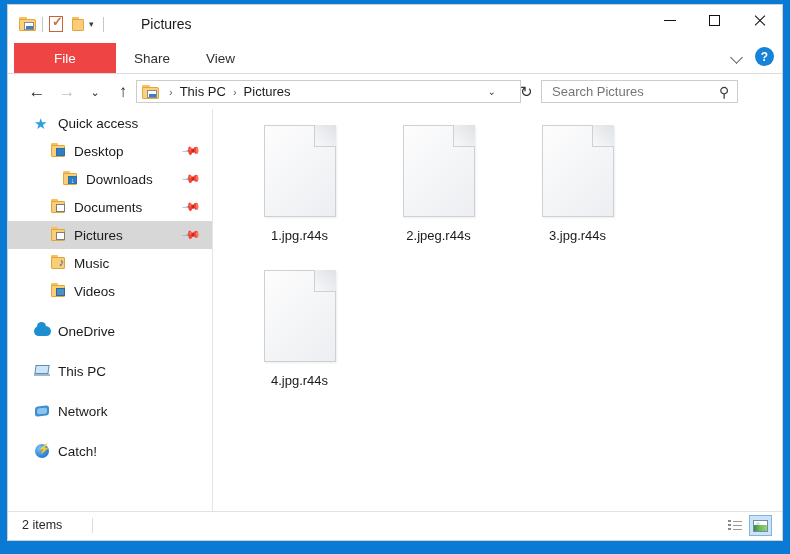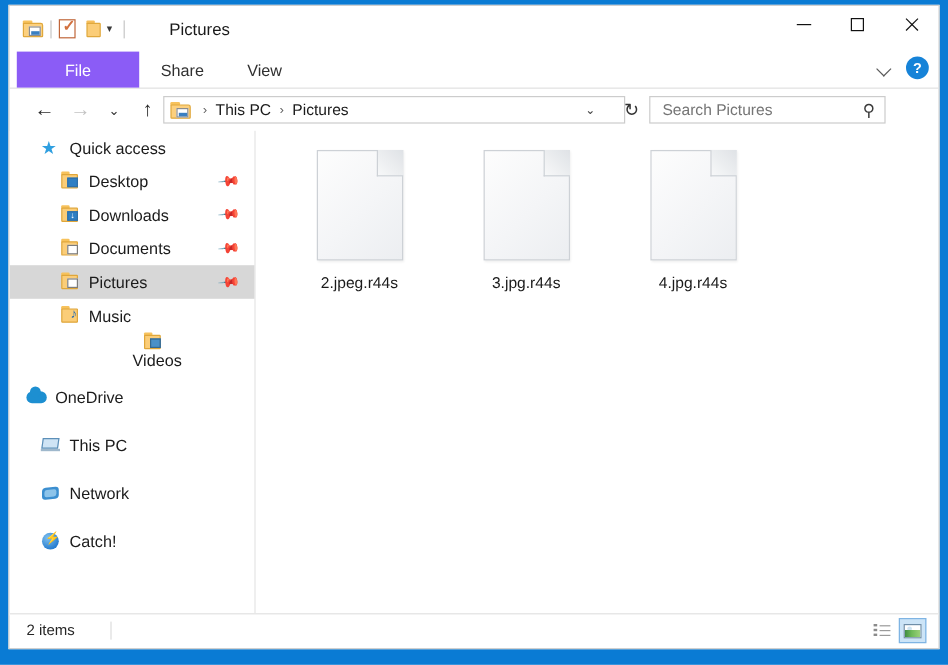--- a/index.html
+++ b/index.html
@@ -51,21 +51,21 @@
   .gl-max{width:11px;height:11px;border:1px solid #111;box-sizing:border-box;}
   .gl-close{position:relative;width:13px;height:13px;}
   .gl-close:before,.gl-close:after{content:"";position:absolute;left:0;top:6px;width:14px;height:1px;background:#111;}
   .gl-close:before{transform:rotate(45deg);}
   .gl-close:after{transform:rotate(-45deg);}
 
   
   .ribbon{position:absolute;left:0;top:38px;width:100%;height:30px;background:#fff;border-bottom:1px solid #dcdcdc;}
   .tabs{position:absolute;left:6px;top:0;display:flex;height:30px;}
   .tab{display:flex;align-items:center;justify-content:center;padding:0 18px;font-size:13.5px;color:#303030;height:30px;cursor:default;}
-  .tab.file{background:#8b5cf6;color:#fff;min-width:66px;}
+  .tab.file{background:#ef4444;color:#fff;min-width:66px;}
   .ribbon-right{position:absolute;right:8px;top:4px;display:flex;align-items:center;gap:12px;}
   .chev-down{width:12px;height:12px;position:relative;}
   .chev-down:before{content:"";position:absolute;left:1px;top:2px;width:8px;height:8px;border-right:1.4px solid #5a5a5a;border-bottom:1.4px solid #5a5a5a;transform:rotate(45deg);}
   .help-circle{width:19px;height:19px;border-radius:50%;background:#1683d8;color:#fff;font-size:12px;display:flex;align-items:center;justify-content:center;font-weight:bold;}
 
   
   .navbar{position:absolute;left:0;top:69px;width:100%;height:35px;background:#fff;}
   .navbtn{position:absolute;top:7px;width:22px;height:22px;display:flex;align-items:center;justify-content:center;font-size:17px;color:#2b2b2b;cursor:default;}
   .navbtn.dis{color:#c3c3c3;}
   .nav-back{left:18px;}
@@ -225,21 +225,21 @@
       <div class="navrow" style="padding-left:42px;">
         <span class="ni">
             <span class="foldtab"></span>
             <span class="fold"></span>
             <span class="badge" style="background:#2f7fc4;border-color:#2f6fa8"></span>
           </span>
         <span class="lbl">Desktop</span>
         <span class="pin">📌</span>
       </div>
 
-      <div class="navrow" style="padding-left:42px;">
+      <div class="navrow" style="padding-left:54px;">
         <span class="ni">
             <span class="foldtab"></span>
             <span class="fold"></span>
             <span class="badge" style="background:#2f7fc4;border-color:#2f6fa8;color:#fff">↓</span>
           </span>
         <span class="lbl">Downloads</span>
         <span class="pin">📌</span>
       </div>
 
       <div class="navrow" style="padding-left:42px;">
@@ -264,31 +264,31 @@
 
       <div class="navrow" style="padding-left:42px;">
         <span class="ni">
             <span class="foldtab"></span>
             <span class="fold"></span>
             <span class="badge" style="border:0;background:transparent;color:#2b6cb0;font-size:11px;line-height:9px;left:7px;top:3px">♪</span>
           </span>
         <span class="lbl">Music</span>
       </div>
 
-      <div class="navrow" style="padding-left:42px;flex-direction:column;">
+      <div class="navrow" style="padding-left:42px;">
         <span class="ni">
             <span class="foldtab"></span>
             <span class="fold"></span>
             <span class="badge" style="background:#4a90c8;border-color:#35688f"></span>
           </span>
         <span class="lbl">Videos</span>
       </div>
 
       <div class="navgroup-gap"></div>
-      <div class="navrow" style="padding-left:14px;">
+      <div class="navrow" style="padding-left:26px;">
         <span class="ni">
             <span class="cloud"></span>
           </span>
         <span class="lbl">OneDrive</span>
       </div>
 
       <div class="navgroup-gap"></div>
       <div class="navrow" style="padding-left:26px;">
         <span class="ni">
             <span class="pc"></span>
@@ -310,20 +310,27 @@
         <span class="ni">
             <span class="catch"></span>
           </span>
         <span class="lbl">Catch!</span>
       </div>
     </div>
 
     <div class="content">
       <div class="grid">
 
+        <div class="cell">
+          <div class="docicon">
+              <span class="corner-cut"></span>
+              <span class="fold-corner"></span>
+            </div>
+          <div class="fname">1.jpg.r44s</div>
+        </div>
 
         <div class="cell">
           <div class="docicon">
               <span class="corner-cut"></span>
               <span class="fold-corner"></span>
             </div>
           <div class="fname">2.jpeg.r44s</div>
         </div>
 
         <div class="cell">

